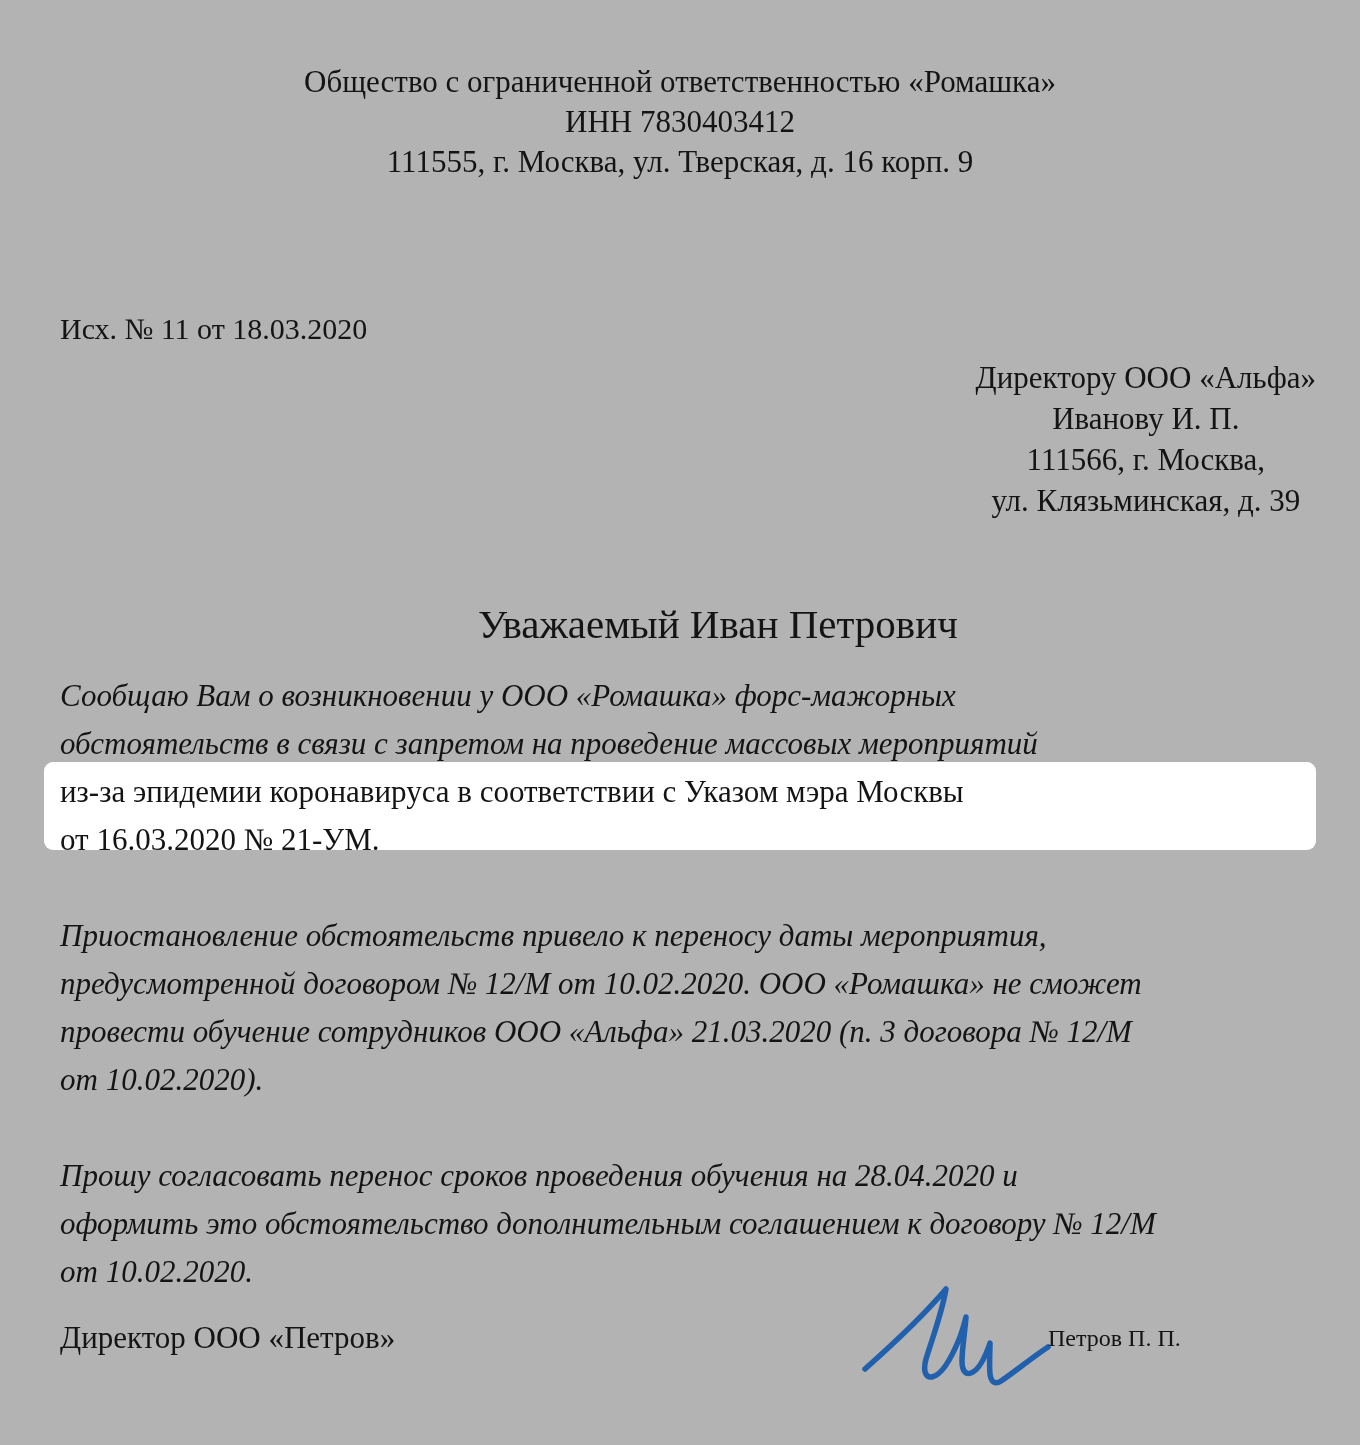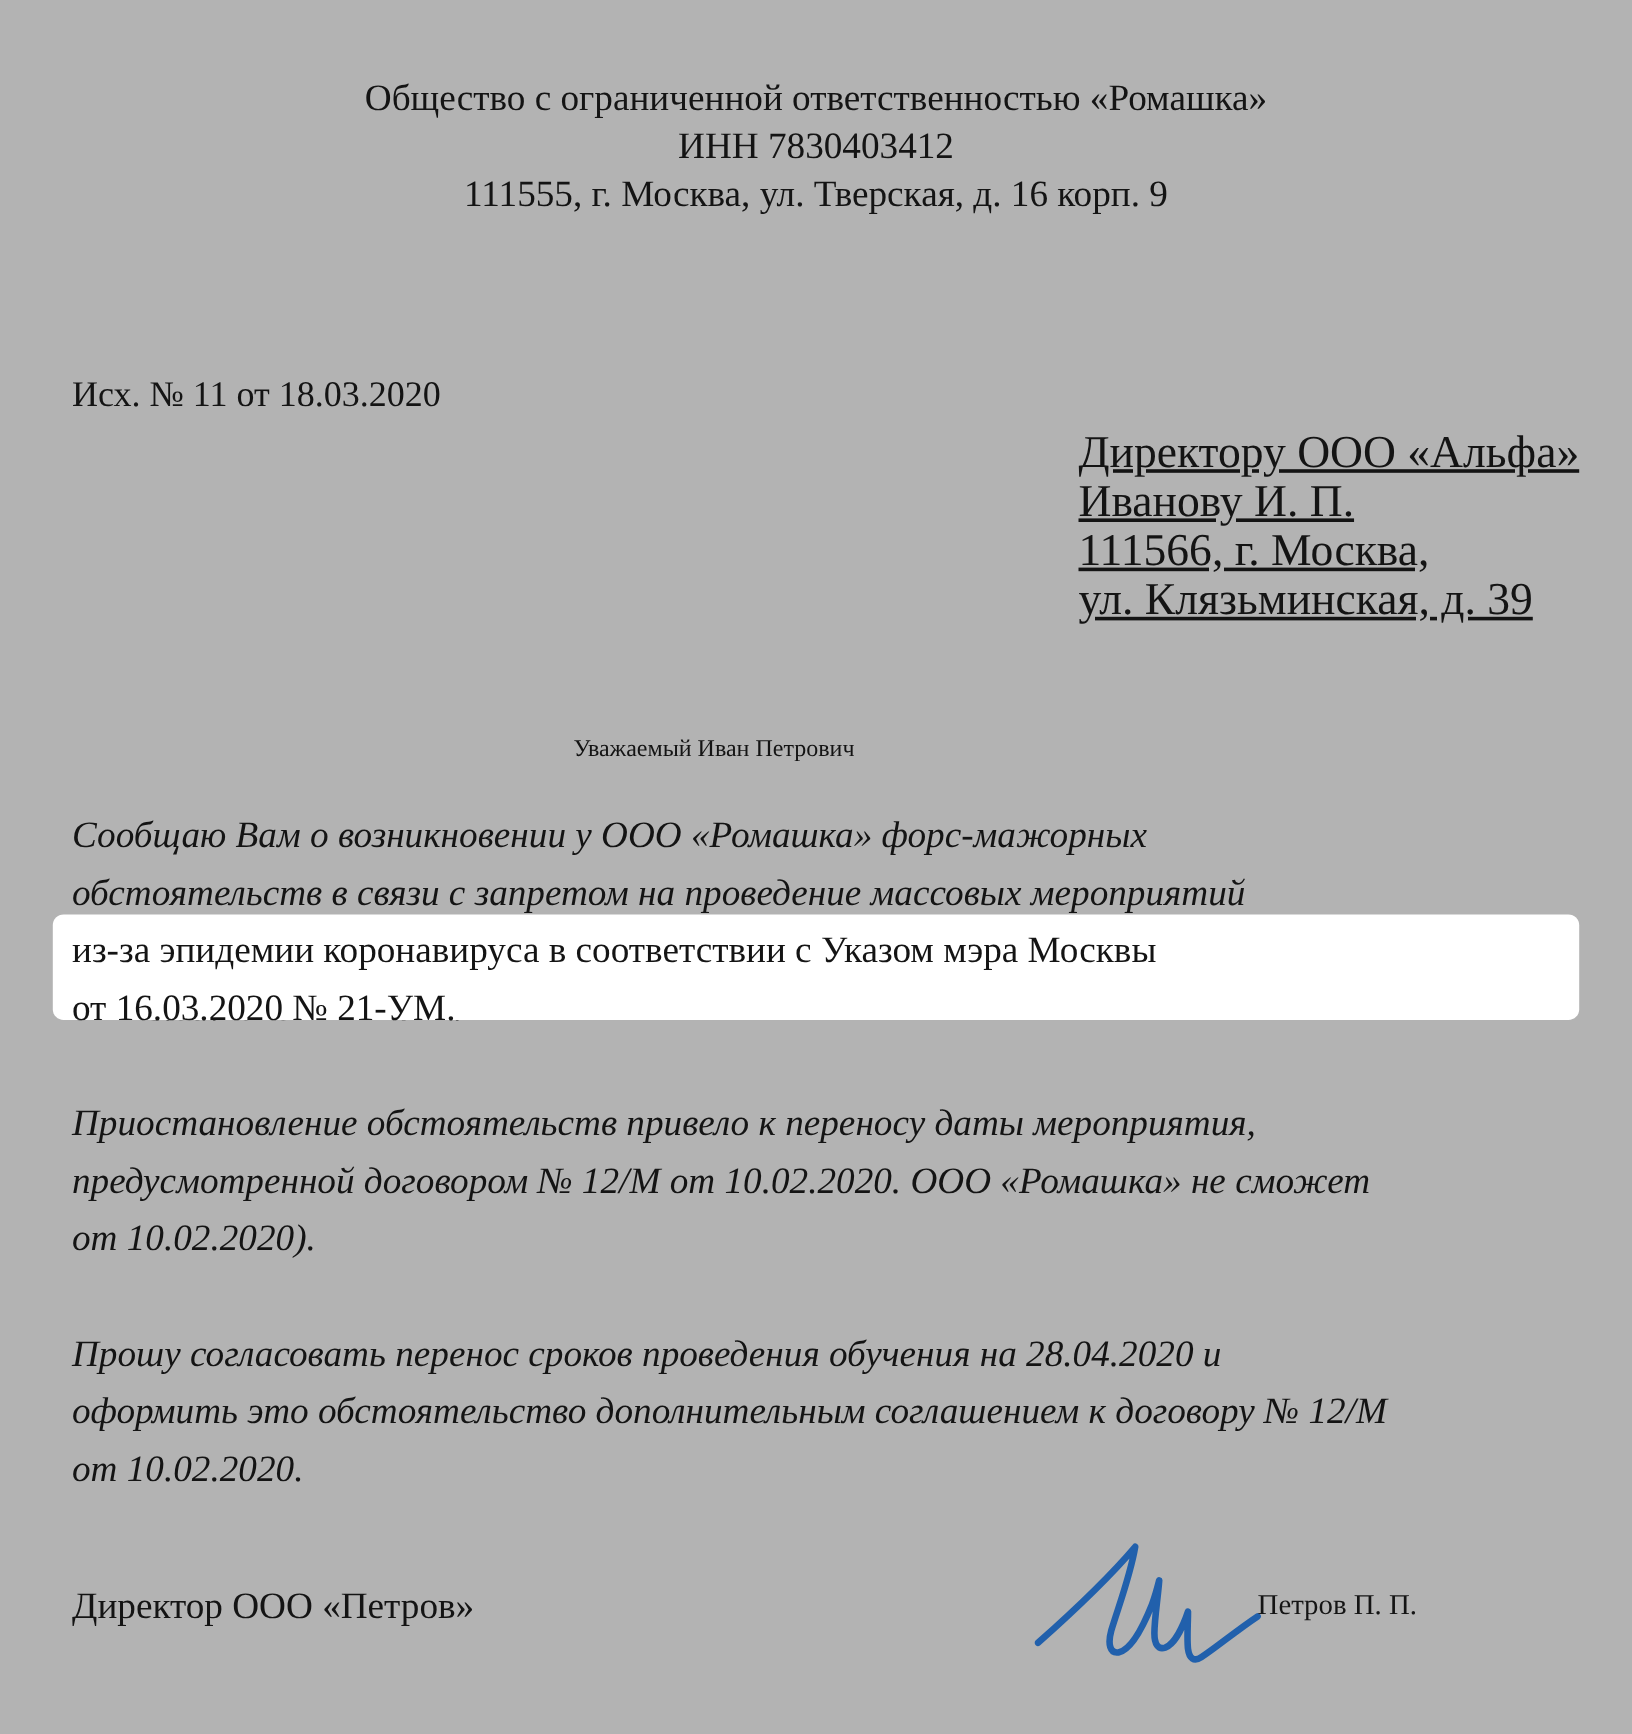--- a/index.html
+++ b/index.html
@@ -43,33 +43,32 @@
     font-size: 30px;
     line-height: 40px;
     white-space: nowrap;
   }
 
   
   .recipient {
     position: absolute;
     right: 44px;
     top: 357px;
-    text-align: left;
-    font-size: 38px;
+    text-align: center;
+    font-size: 31px;
     line-height: 41px;
-    text-decoration: underline;
   }
   .recipient div { white-space: nowrap; }
 
   
   .salutation {
     position: absolute;
     left: 478px;
     top: 604px;
-    font-size: 20px;
+    font-size: 41px;
     line-height: 40px;
     white-space: nowrap;
   }
 
   
   .body-text {
     position: absolute;
     left: 60px;
     top: 672px;
     width: 1258px;
@@ -172,20 +171,21 @@
       <div class="line">обстоятельств в связи с запретом на проведение массовых мероприятий</div>
       <div class="line">из-за эпидемии коронавируса в соответствии с Указом мэра Москвы</div>
       <div class="line">от 16.03.2020 № 21-УМ.</div>
     </div>
 
     <div class="para-gap"></div>
 
     <div class="para">
       <div class="line">Приостановление обстоятельств привело к переносу даты мероприятия,</div>
       <div class="line">предусмотренной договором № 12/М от 10.02.2020. ООО «Ромашка» не сможет</div>
+      <div class="line">провести обучение сотрудников ООО «Альфа» 21.03.2020 (п. 3 договора № 12/М</div>
       <div class="line">от 10.02.2020).</div>
     </div>
 
     <div class="para-gap"></div>
 
     <div class="para">
       <div class="line">Прошу согласовать перенос сроков проведения обучения на 28.04.2020 и</div>
       <div class="line">оформить это обстоятельство дополнительным соглашением к договору № 12/М</div>
       <div class="line">от 10.02.2020.</div>
     </div>

